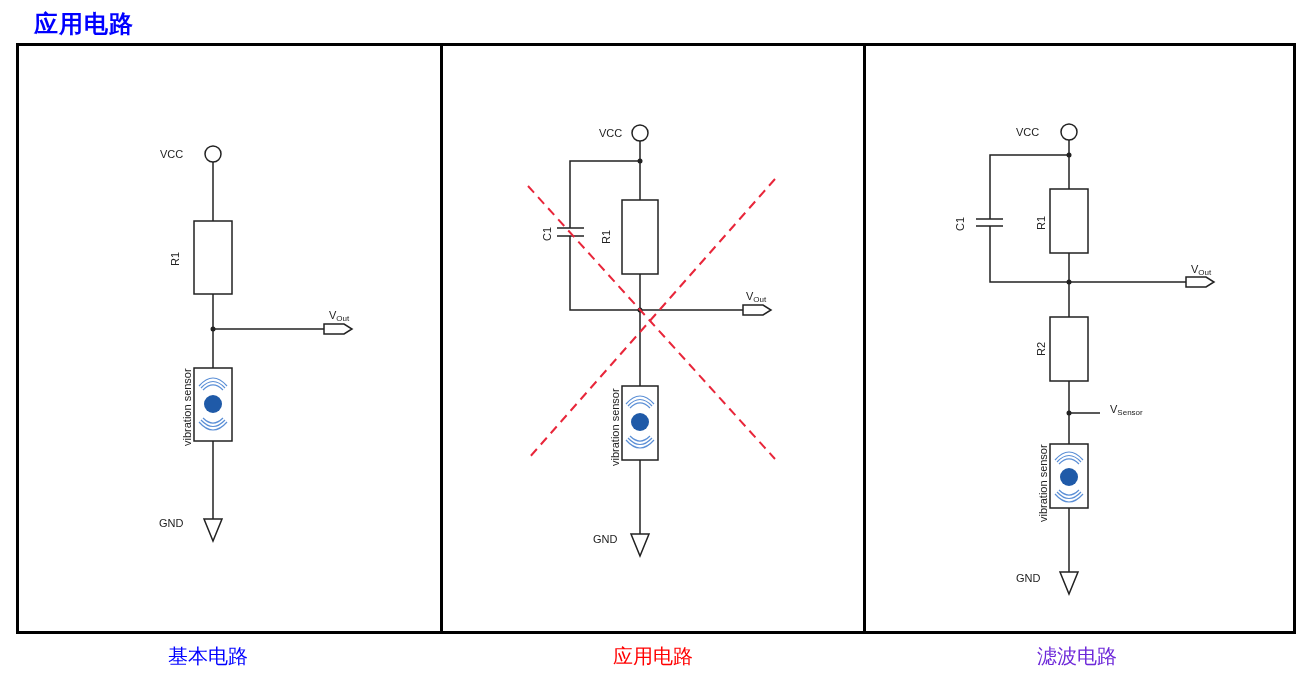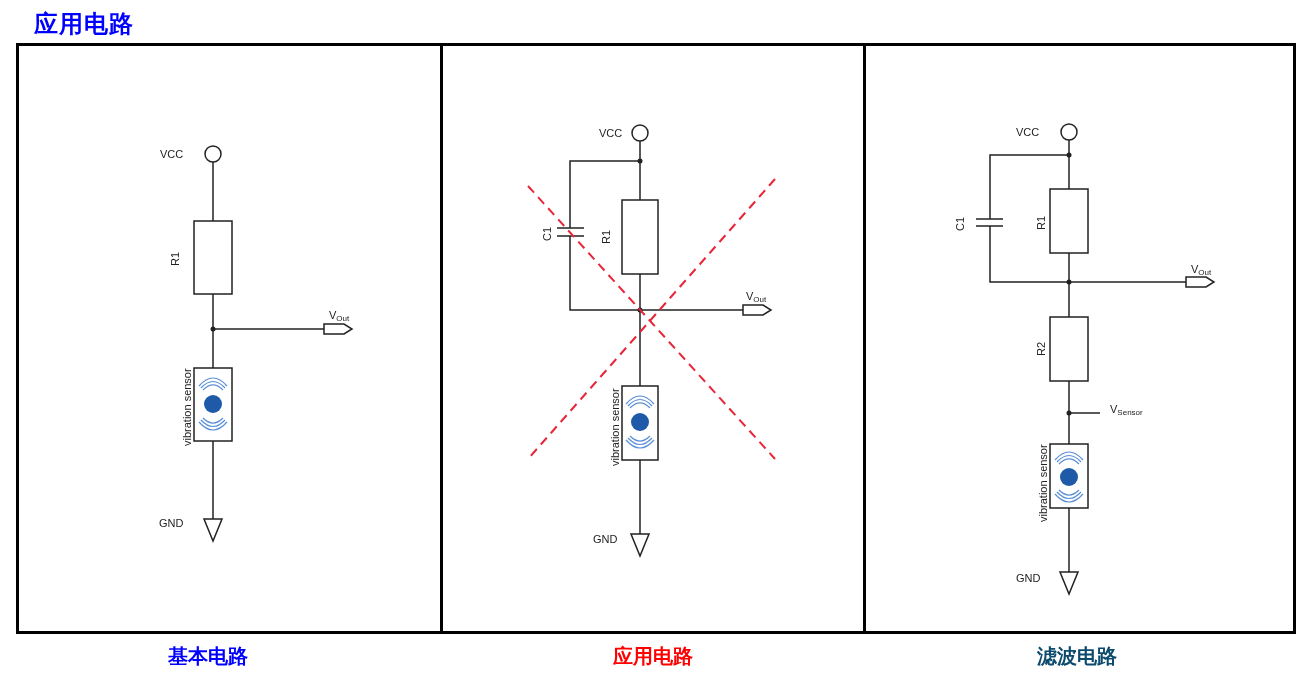--- a/index.html
+++ b/index.html
@@ -4,24 +4,24 @@
 <style>
   html, body { margin:0; padding:0; background:#ffffff; }
   body { width:1298px; height:686px; position:relative; overflow:hidden; font-family:"Liberation Sans", sans-serif; }
   .title { position:absolute; left:34px; top:8px; font-size:24px; font-weight:bold; color:#0000ff; font-family:"DejaVu Sans", sans-serif; letter-spacing:1px; }
   .frame { position:absolute; left:16px; top:43px; width:1280px; height:591px; border:3px solid #000; box-sizing:border-box; display:flex; }
   .panel { position:relative; height:100%; box-sizing:border-box;text-align:center; }
   .panel svg { position:absolute; left:0; top:0; }
   .p1 { width:424px; border-right:3px solid #000; }
   .p2 { width:423px; border-right:3px solid #000; }
   .p3 { flex:1; }
-  .caption { position:absolute; top:643px; font-size:20px; font-weight:bold; font-family:"DejaVu Sans", sans-serif; text-align:center; width:200px; }
+  .caption { position:absolute; top:643px; font-size:20px; font-weight:normal; font-family:"DejaVu Sans", sans-serif; text-align:center; width:200px; }
   .c1 { left:108px; color:#0000ff; }
   .c2 { left:553px; color:#ff0000; }
-  .c3 { left:977px; color:#0c4a6e; }
+  .c3 { left:977px; color:#6d28d9; }
   svg text { font-family:"Liberation Sans", sans-serif; fill:#222; }
 </style>
 </head>
 <body>
 
 <div class="title">应用电路</div>
 
 <div class="frame">
 
   <div class="panel p1">

